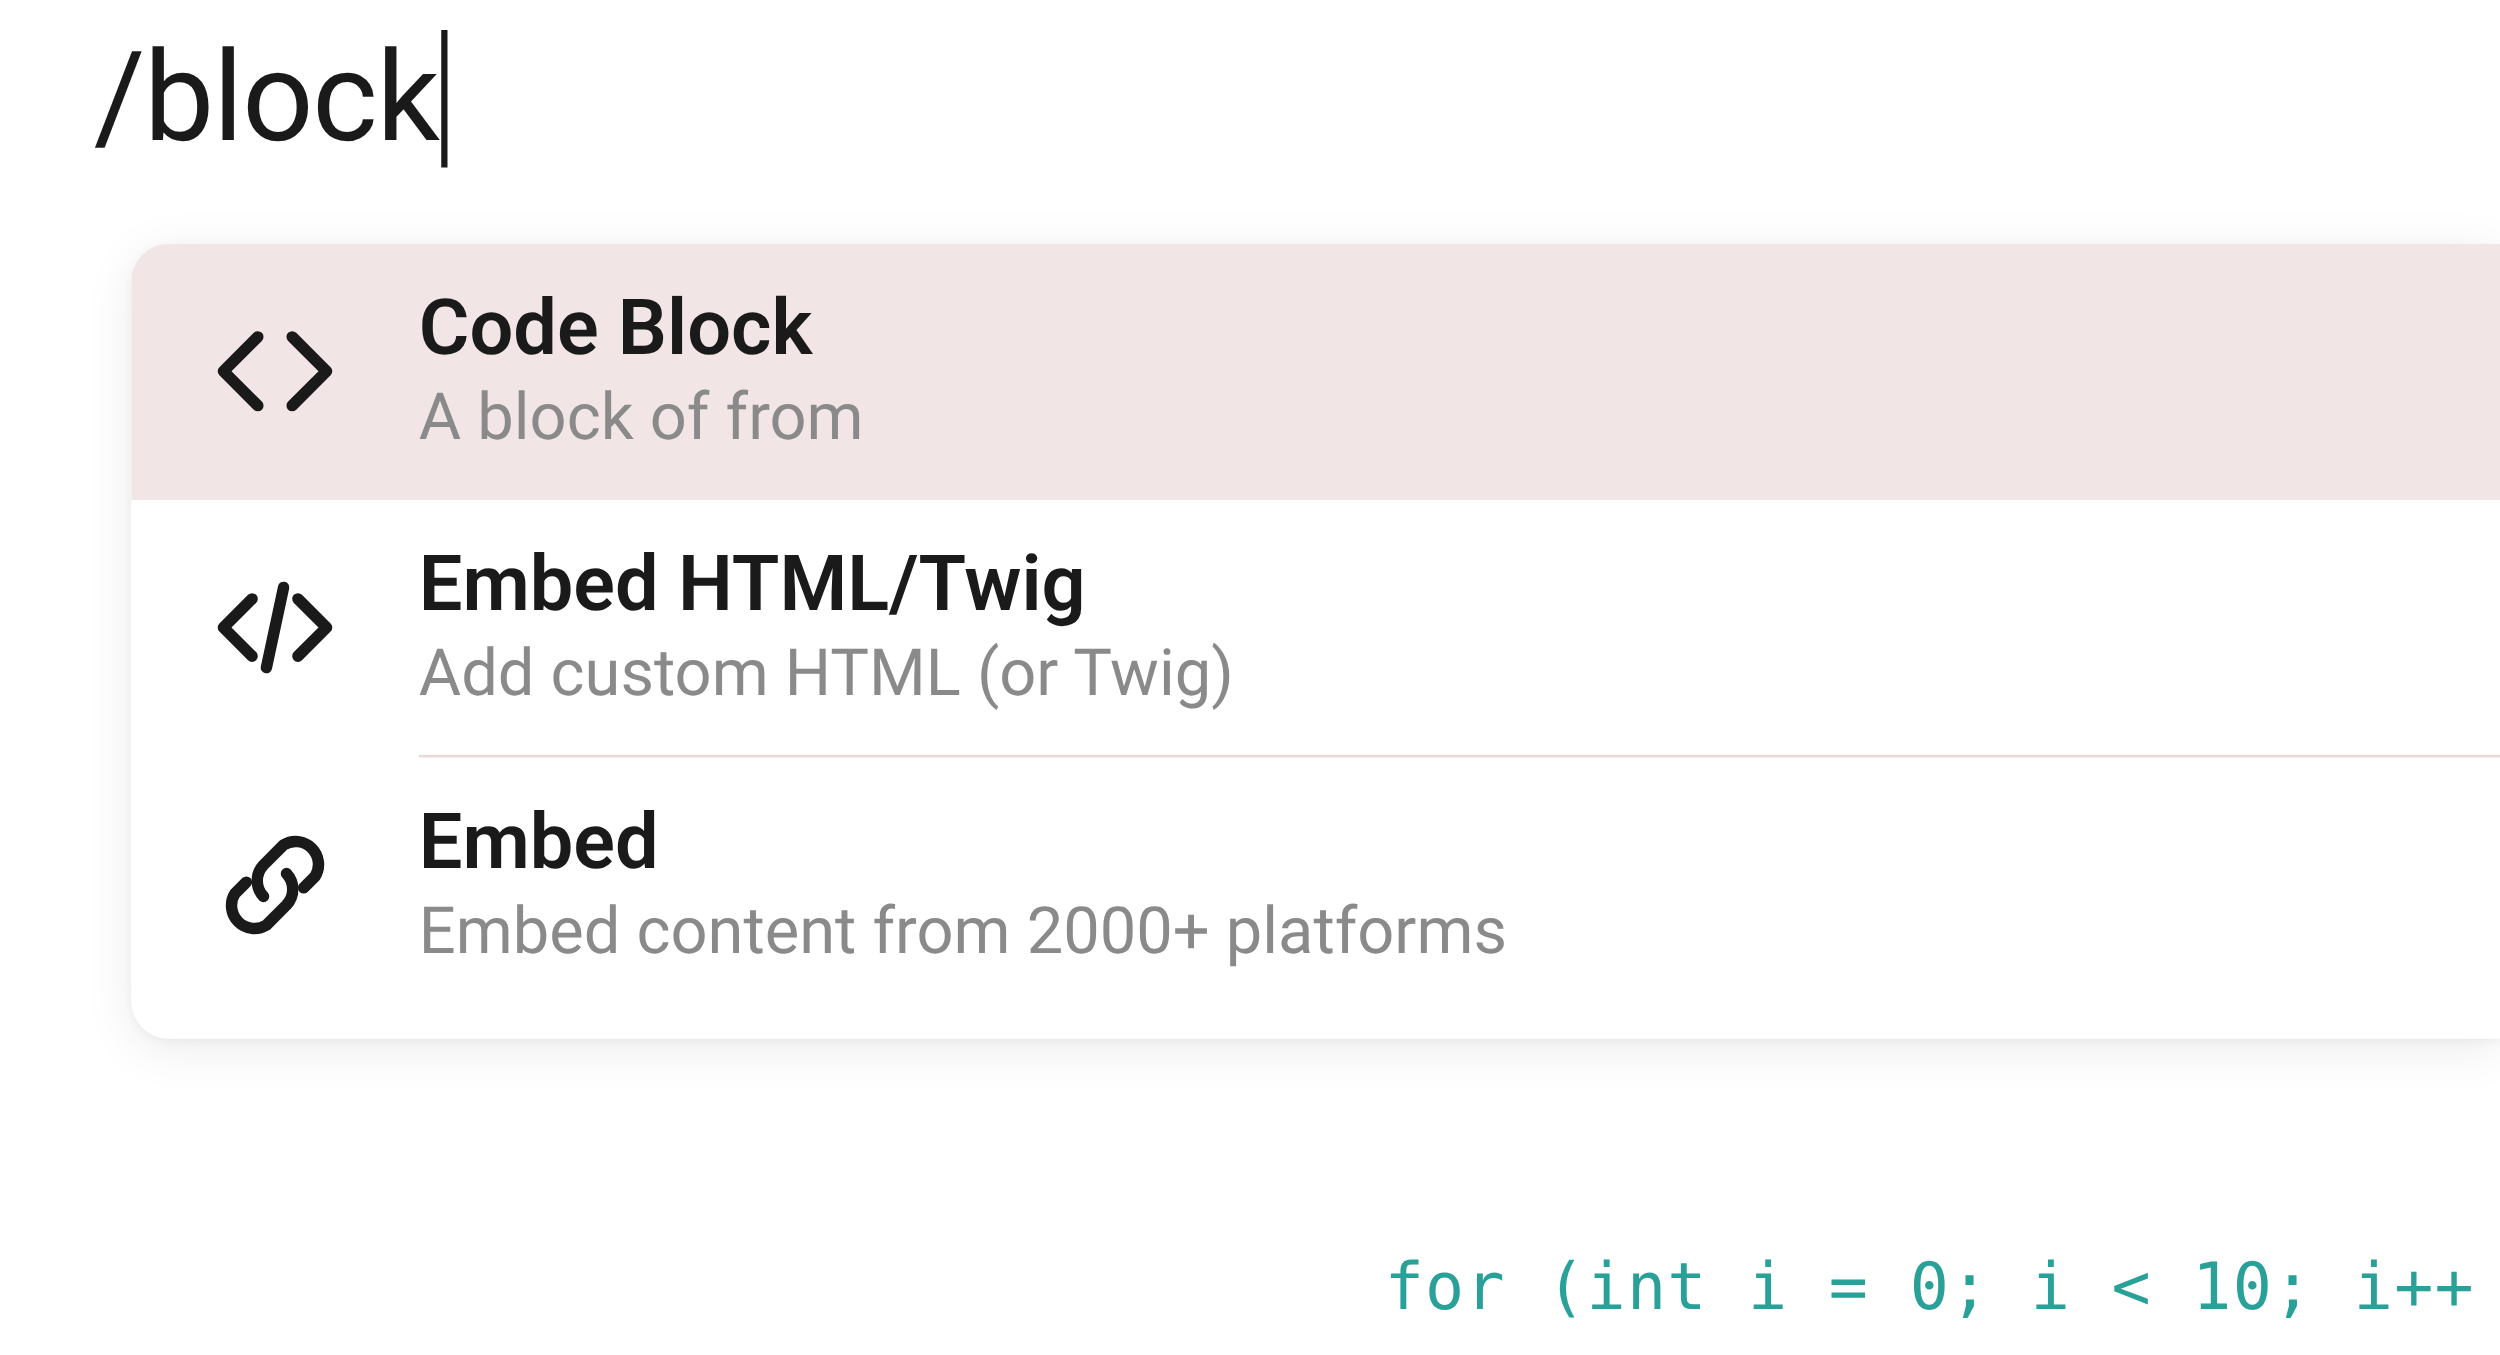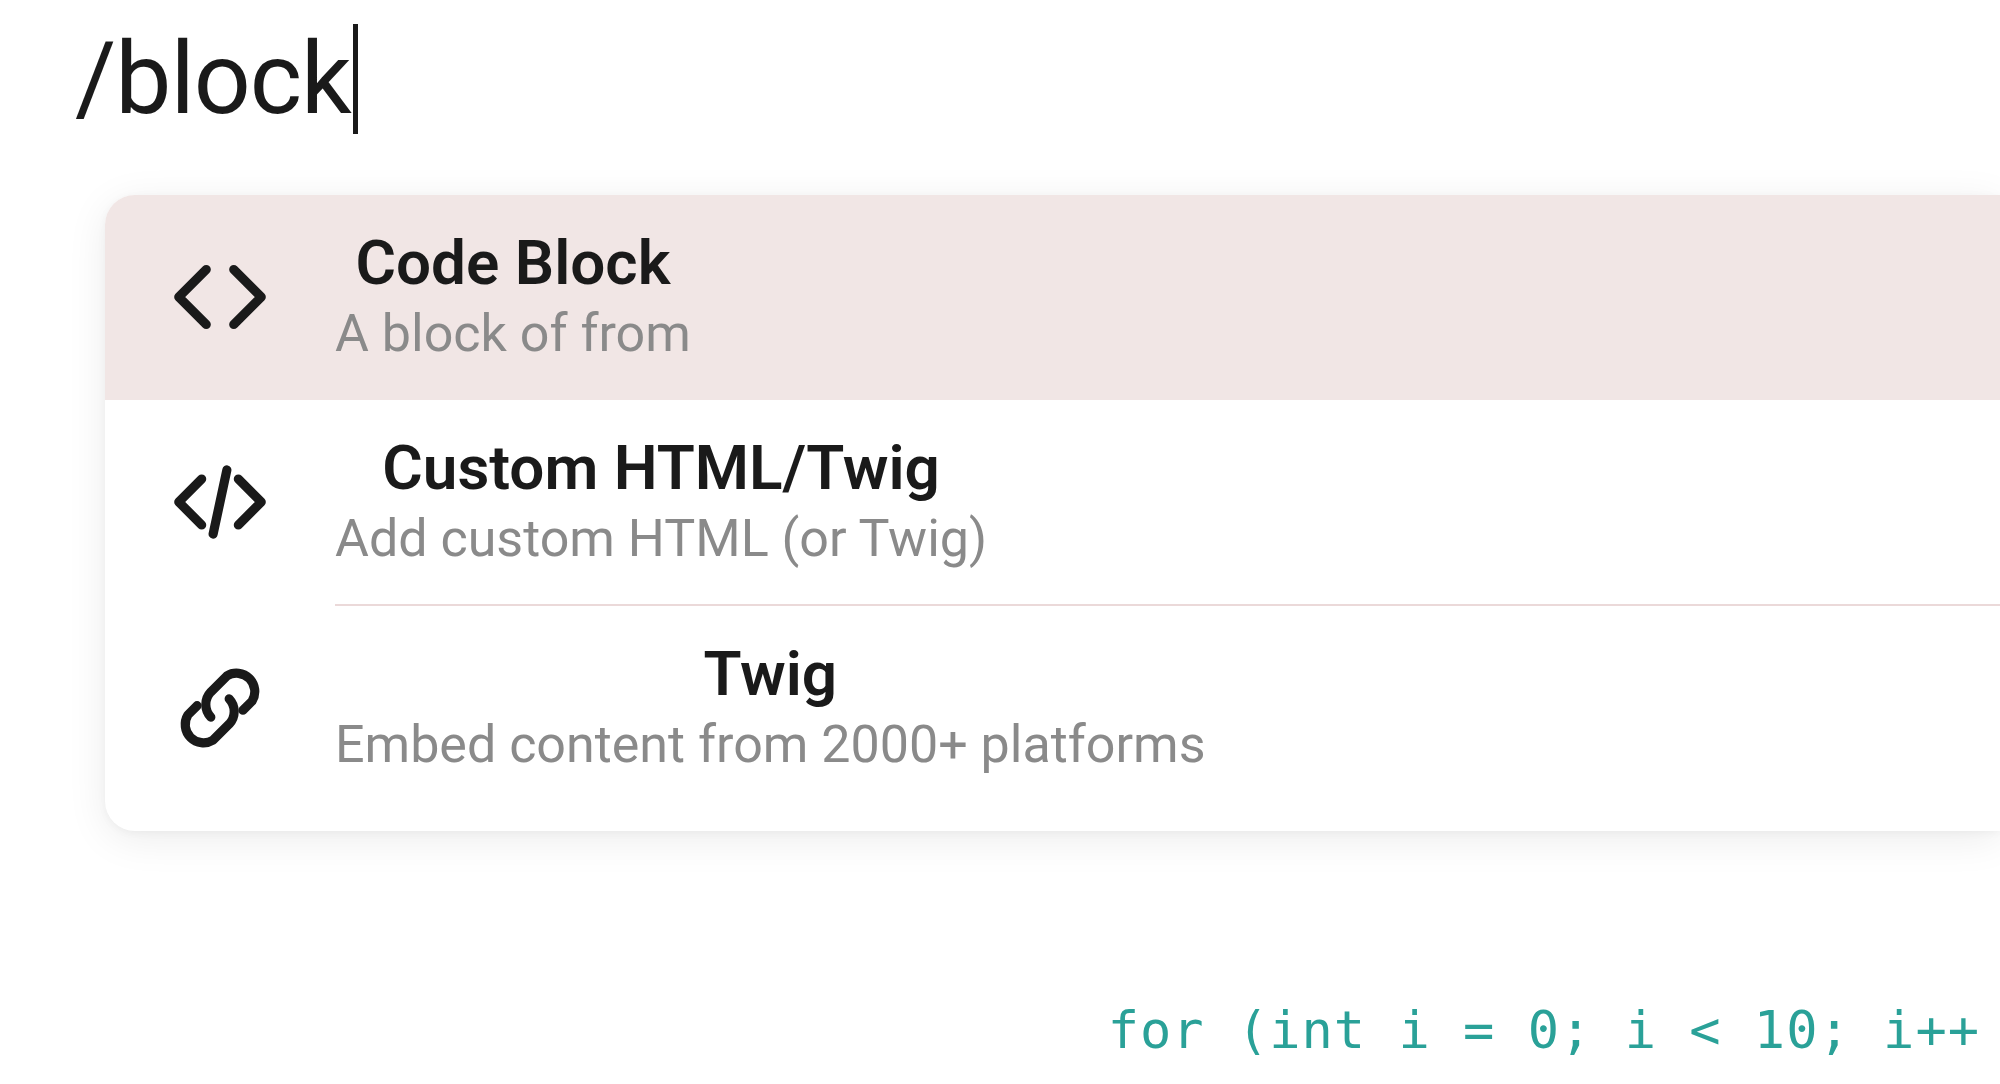--- a/index.html
+++ b/index.html
@@ -89,21 +89,20 @@
   .item-text {
     display: flex;
     flex-direction: column;
     gap: 6px;
   }
   .item-title {
     font-size: 62px;
     font-weight: 600;
     color: #1a1a1a;
     line-height: 1.1;
-    text-align: center;
   }
   .item-desc {
     font-size: 52px;
     font-weight: 400;
     color: #8a8a8a;
     line-height: 1.2;
   }
 
   .divider {
     height: 2px;
@@ -138,33 +137,33 @@
 
   <div class="menu-item">
     <div class="icon-slot">
       <svg viewBox="0 0 48 48" fill="none" stroke="#1a1a1a" stroke-width="4" stroke-linecap="round" stroke-linejoin="round">
         <polyline points="16,14 6,24 16,34"></polyline>
         <polyline points="32,14 42,24 32,34"></polyline>
         <line x1="27" y1="10" x2="21" y2="38"></line>
       </svg>
     </div>
     <div class="item-text">
-      <div class="item-title">Custom HTML/Twig</div>
+      <div class="item-title">Embed HTML/Twig</div>
       <div class="item-desc">Add custom HTML (or Twig)</div>
     </div>
   </div>
 
   <div class="divider"></div>
 
   <div class="menu-item">
     <div class="icon-slot">
       <svg viewBox="0 0 48 48" fill="none" stroke="#1a1a1a" stroke-width="4" stroke-linecap="round" stroke-linejoin="round">
         <path d="M20 28 a8 8 0 0 1 0-11 l7-7 a8 8 0 0 1 11 11 l-4 4"></path>
         <path d="M28 20 a8 8 0 0 1 0 11 l-7 7 a8 8 0 0 1 -11 -11 l4-4"></path>
       </svg>
     </div>
     <div class="item-text">
-      <div class="item-title">Twig</div>
+      <div class="item-title">Embed</div>
       <div class="item-desc">Embed content from 2000+ platforms</div>
     </div>
   </div>
 
 </div>
 
 </body></html>

